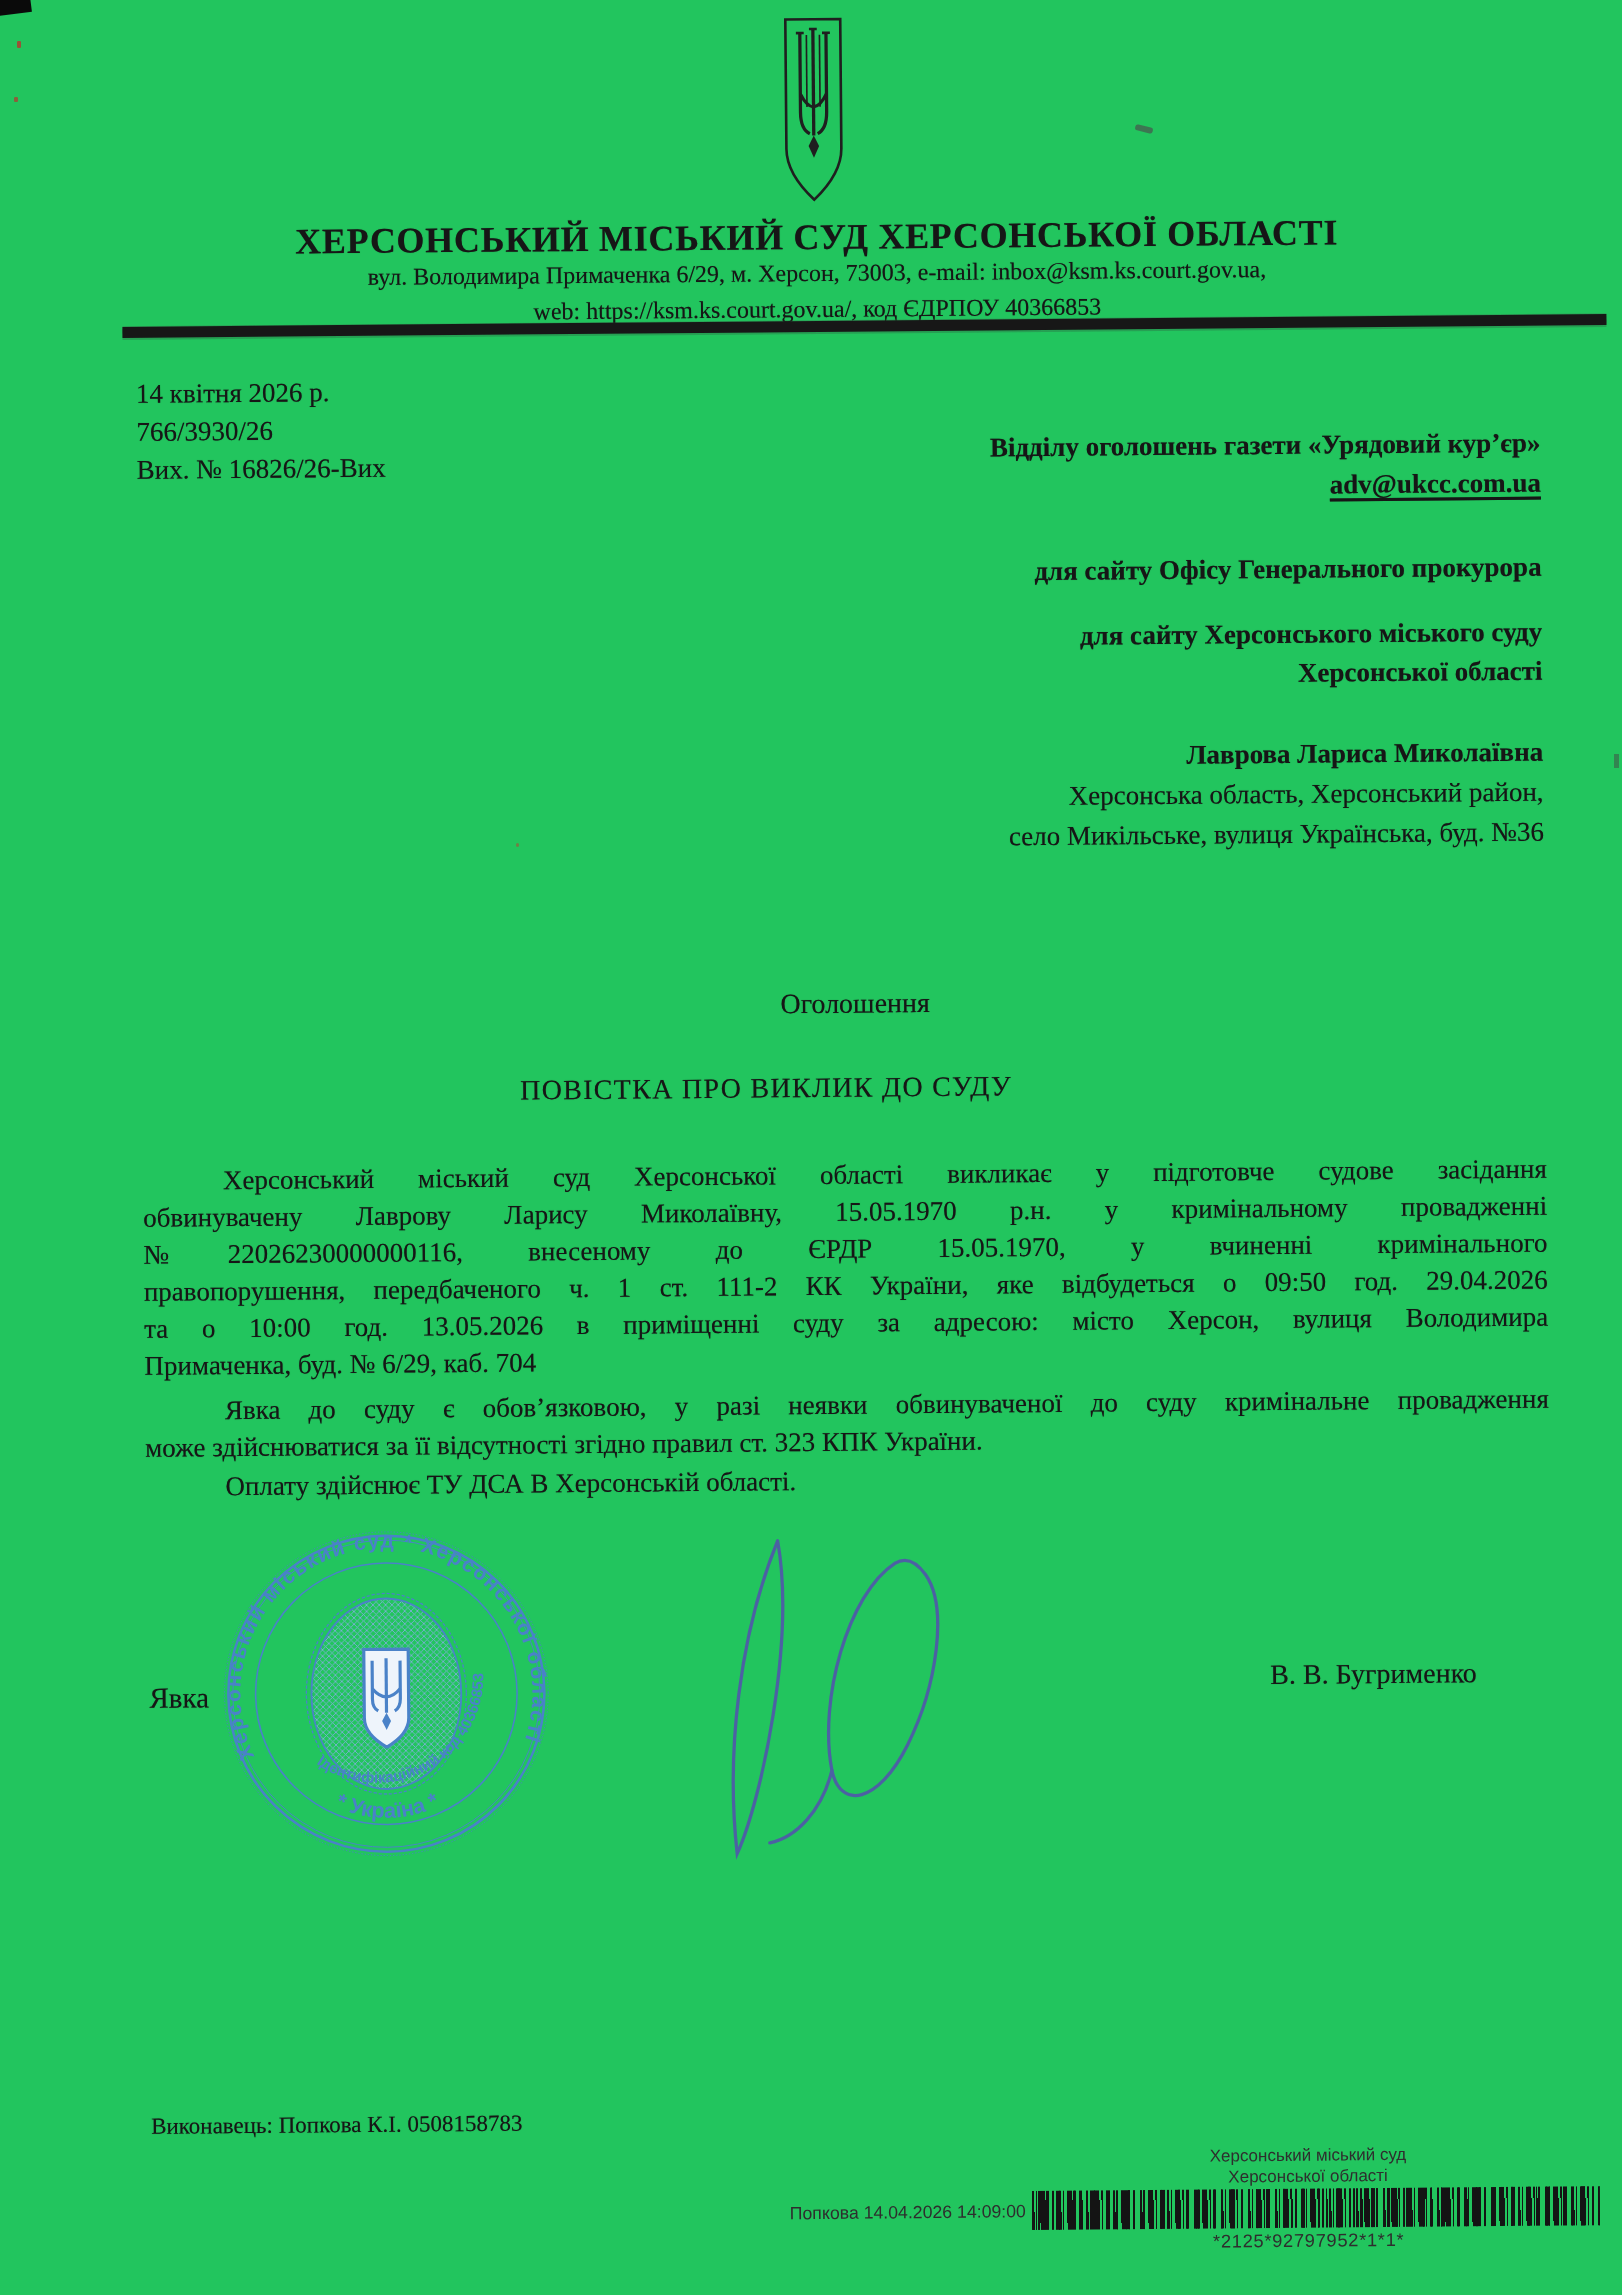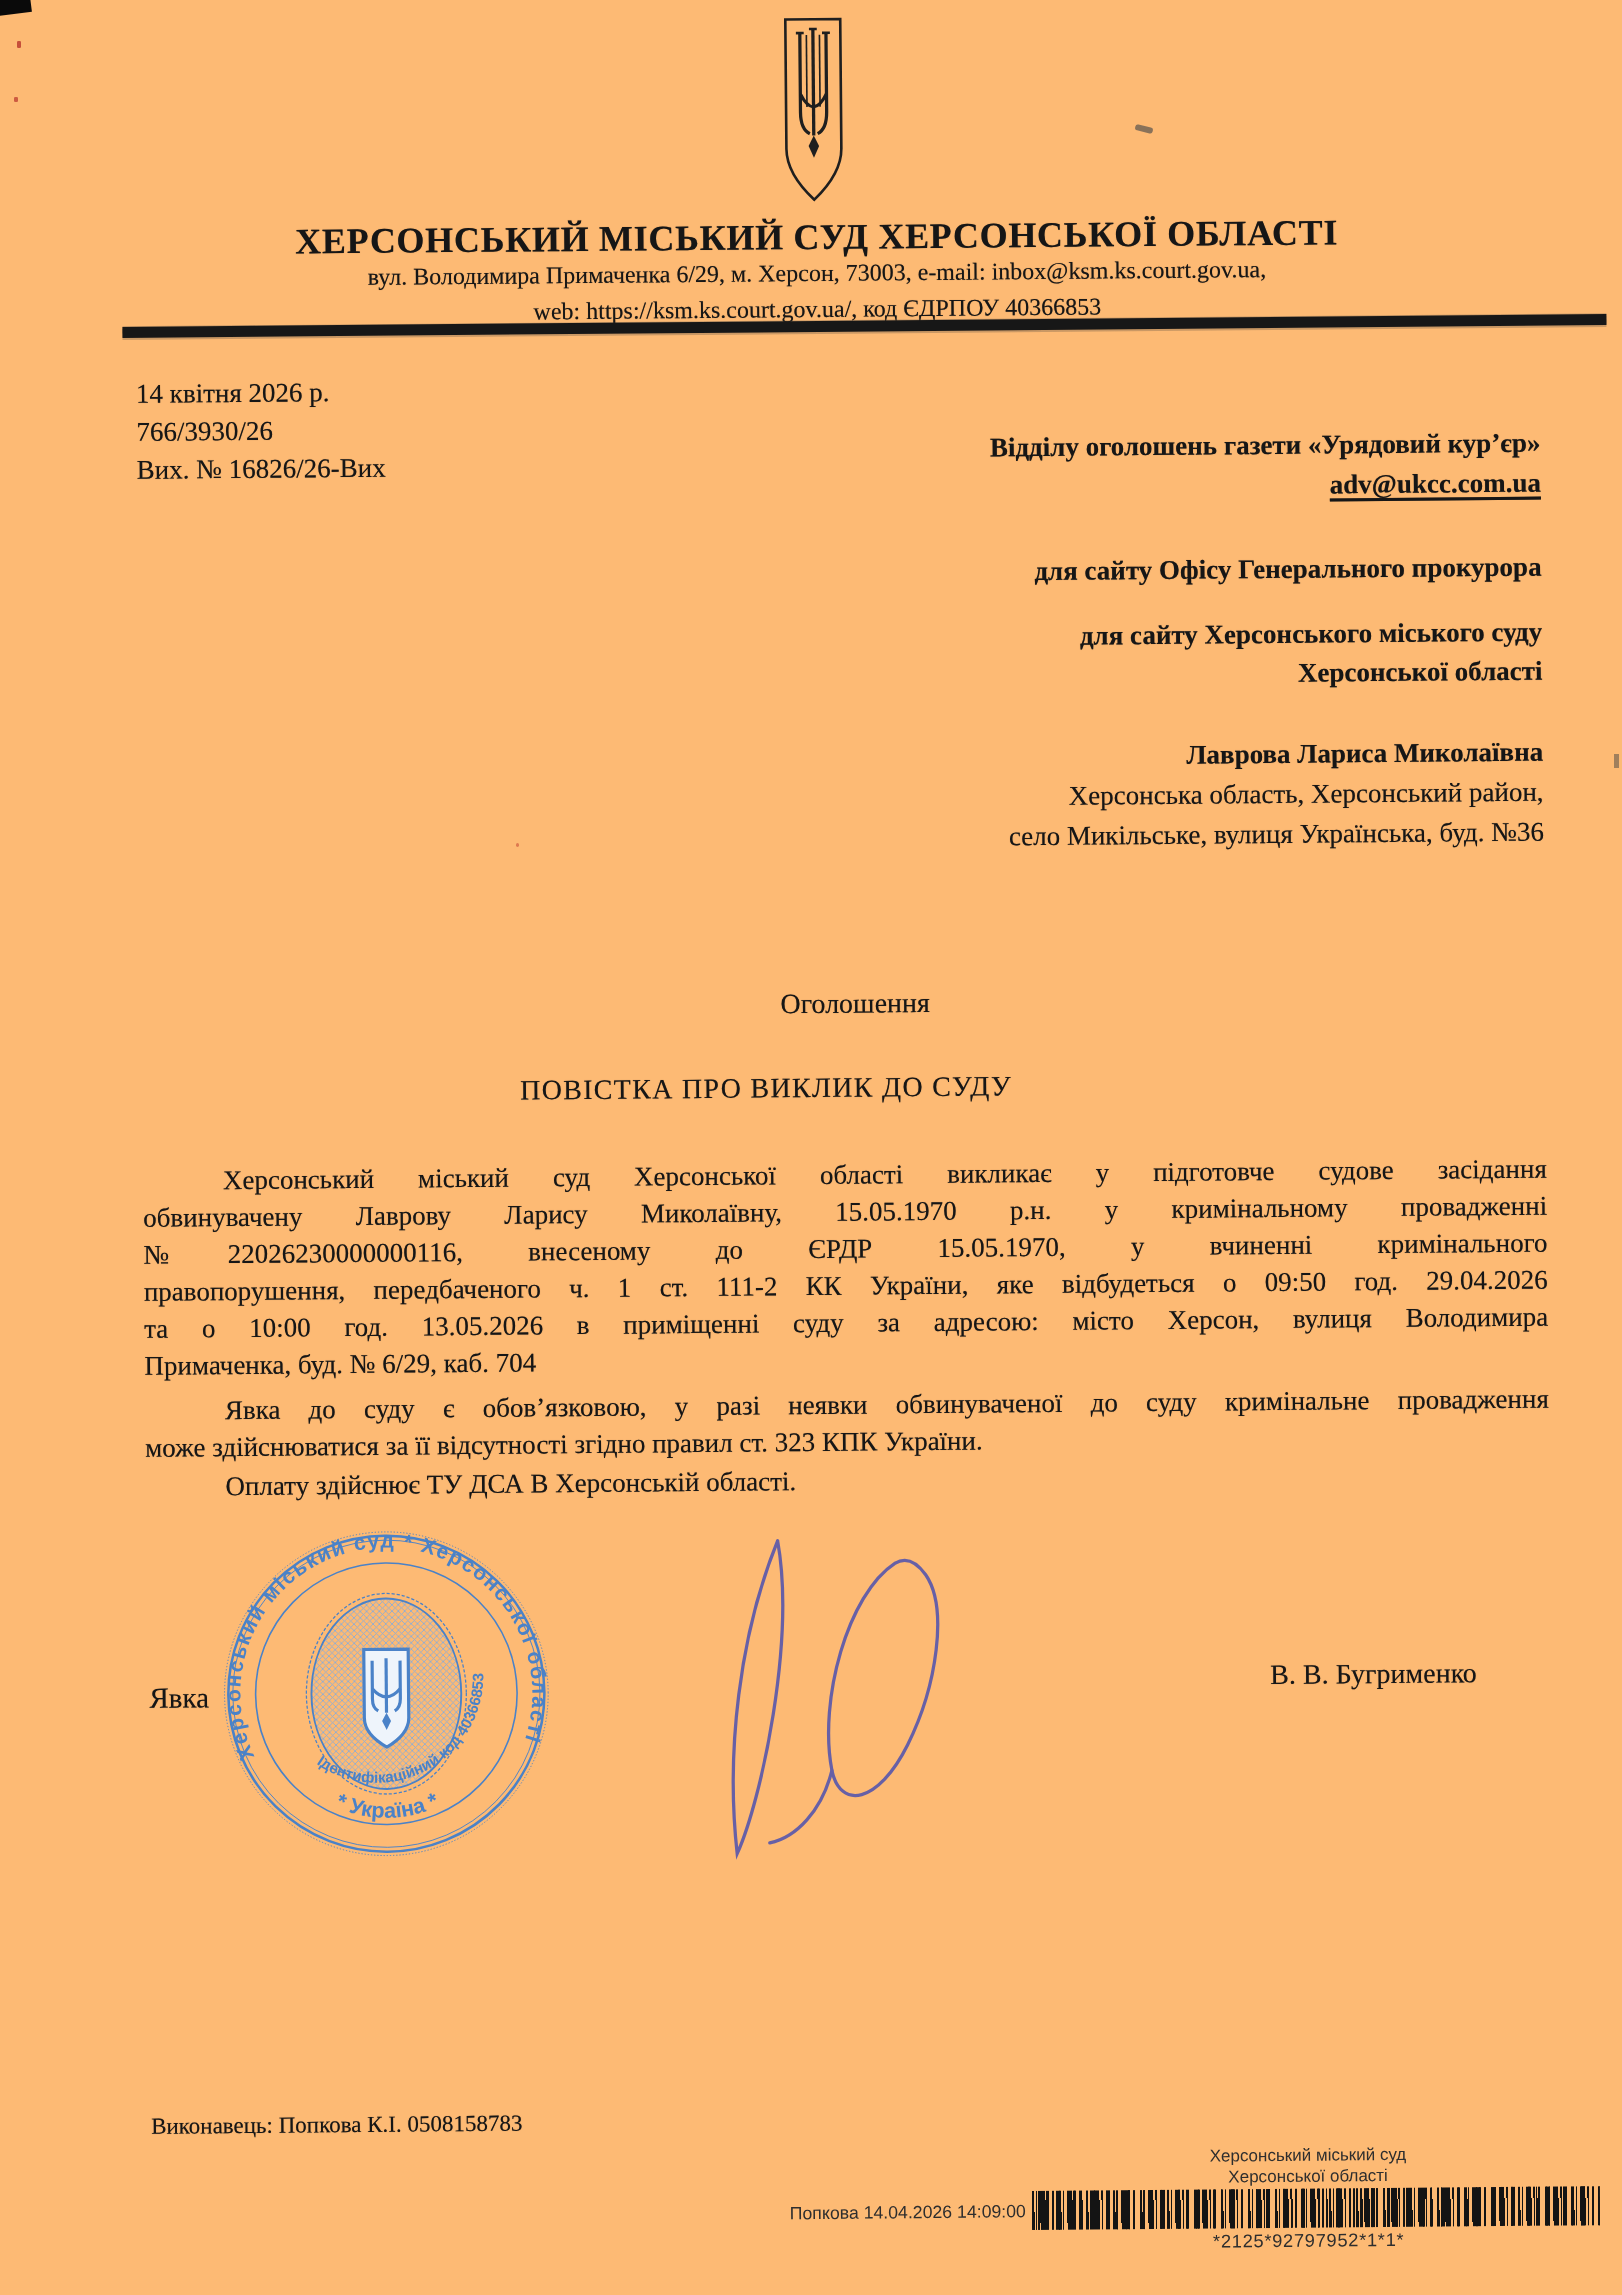--- a/index.html
+++ b/index.html
@@ -1,18 +1,18 @@
 <!DOCTYPE html>
 <html style="font-size:10.5px"><head>
 <meta charset="utf-8">
 <style>
   html,body{margin:0;padding:0;background:#8a8a8a;}
   .page{
     position:relative;width:1623px;height:2295px;margin:0 auto;
-    background:#fdba74;overflow:hidden;
+    background:#22c55e;overflow:hidden;
     font-family:"Liberation Serif", serif;color:#161616;
   }
   .skew{position:absolute;inset:0;transform:rotate(-0.5deg);transform-origin:50% 42%;}
   .abs{position:absolute;}
   .sans{font-family:"Liberation Sans", sans-serif;}
   .inkish{text-shadow:0 0 0.7px rgba(25,25,25,.55);}
   
   .hdr-title{left:113px;top:216px;width:1420px;text-align:center;font-size:36px;font-weight:700;letter-spacing:0.7px;}
   .hdr-line1{left:113px;top:260px;width:1420px;text-align:center;font-size:24px;}
   .hdr-line2{left:113px;top:296px;width:1420px;text-align:center;font-size:24px;}

